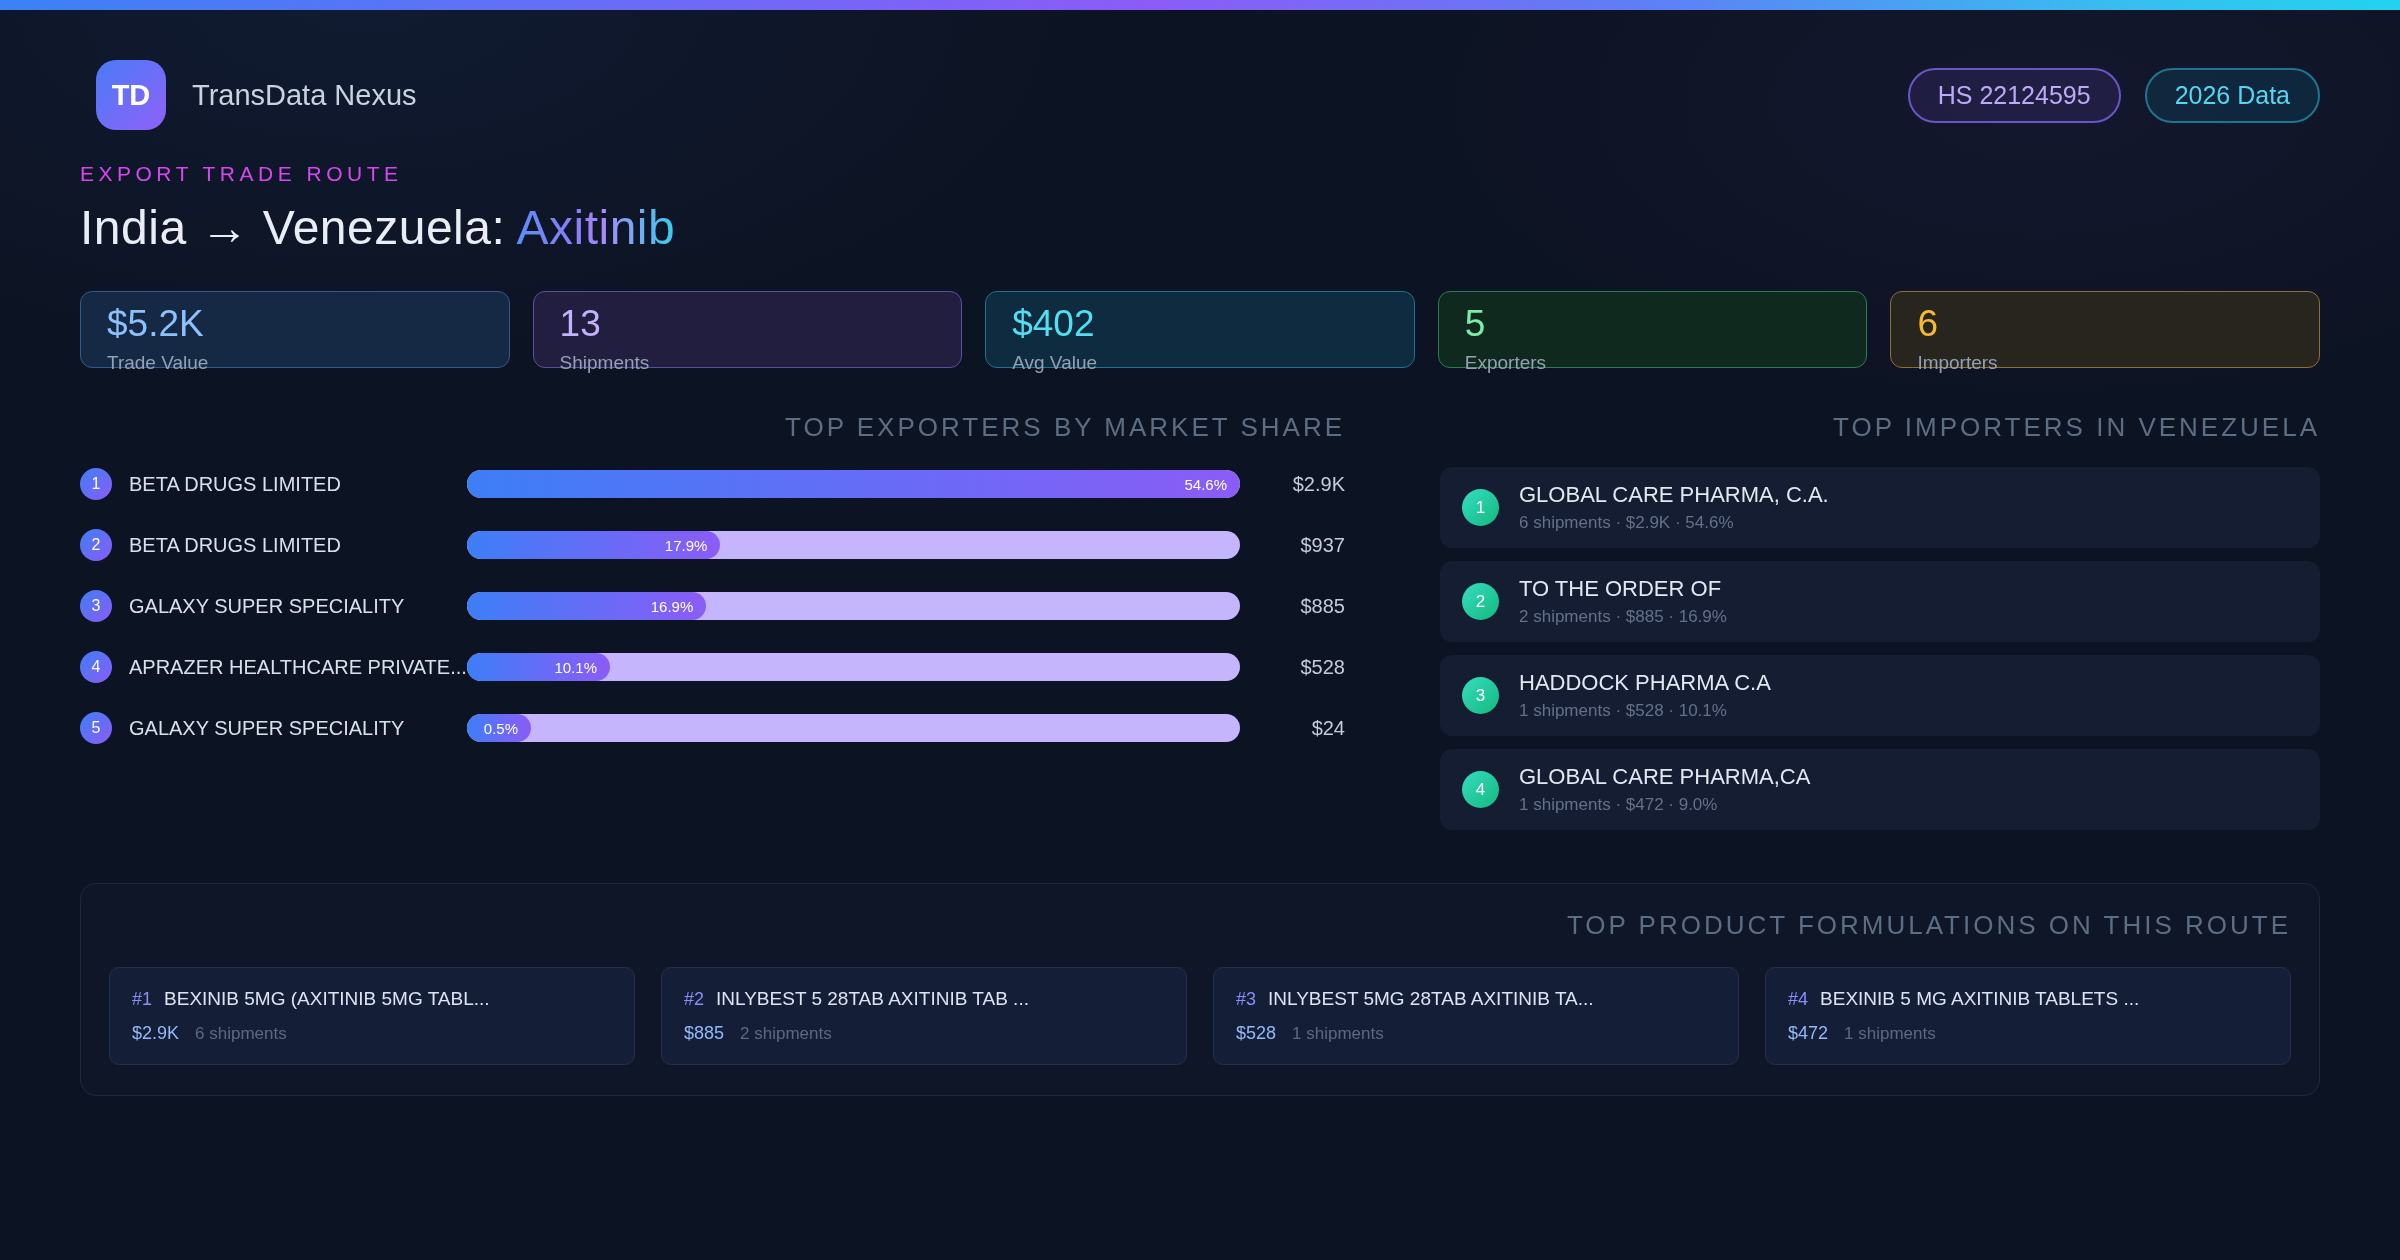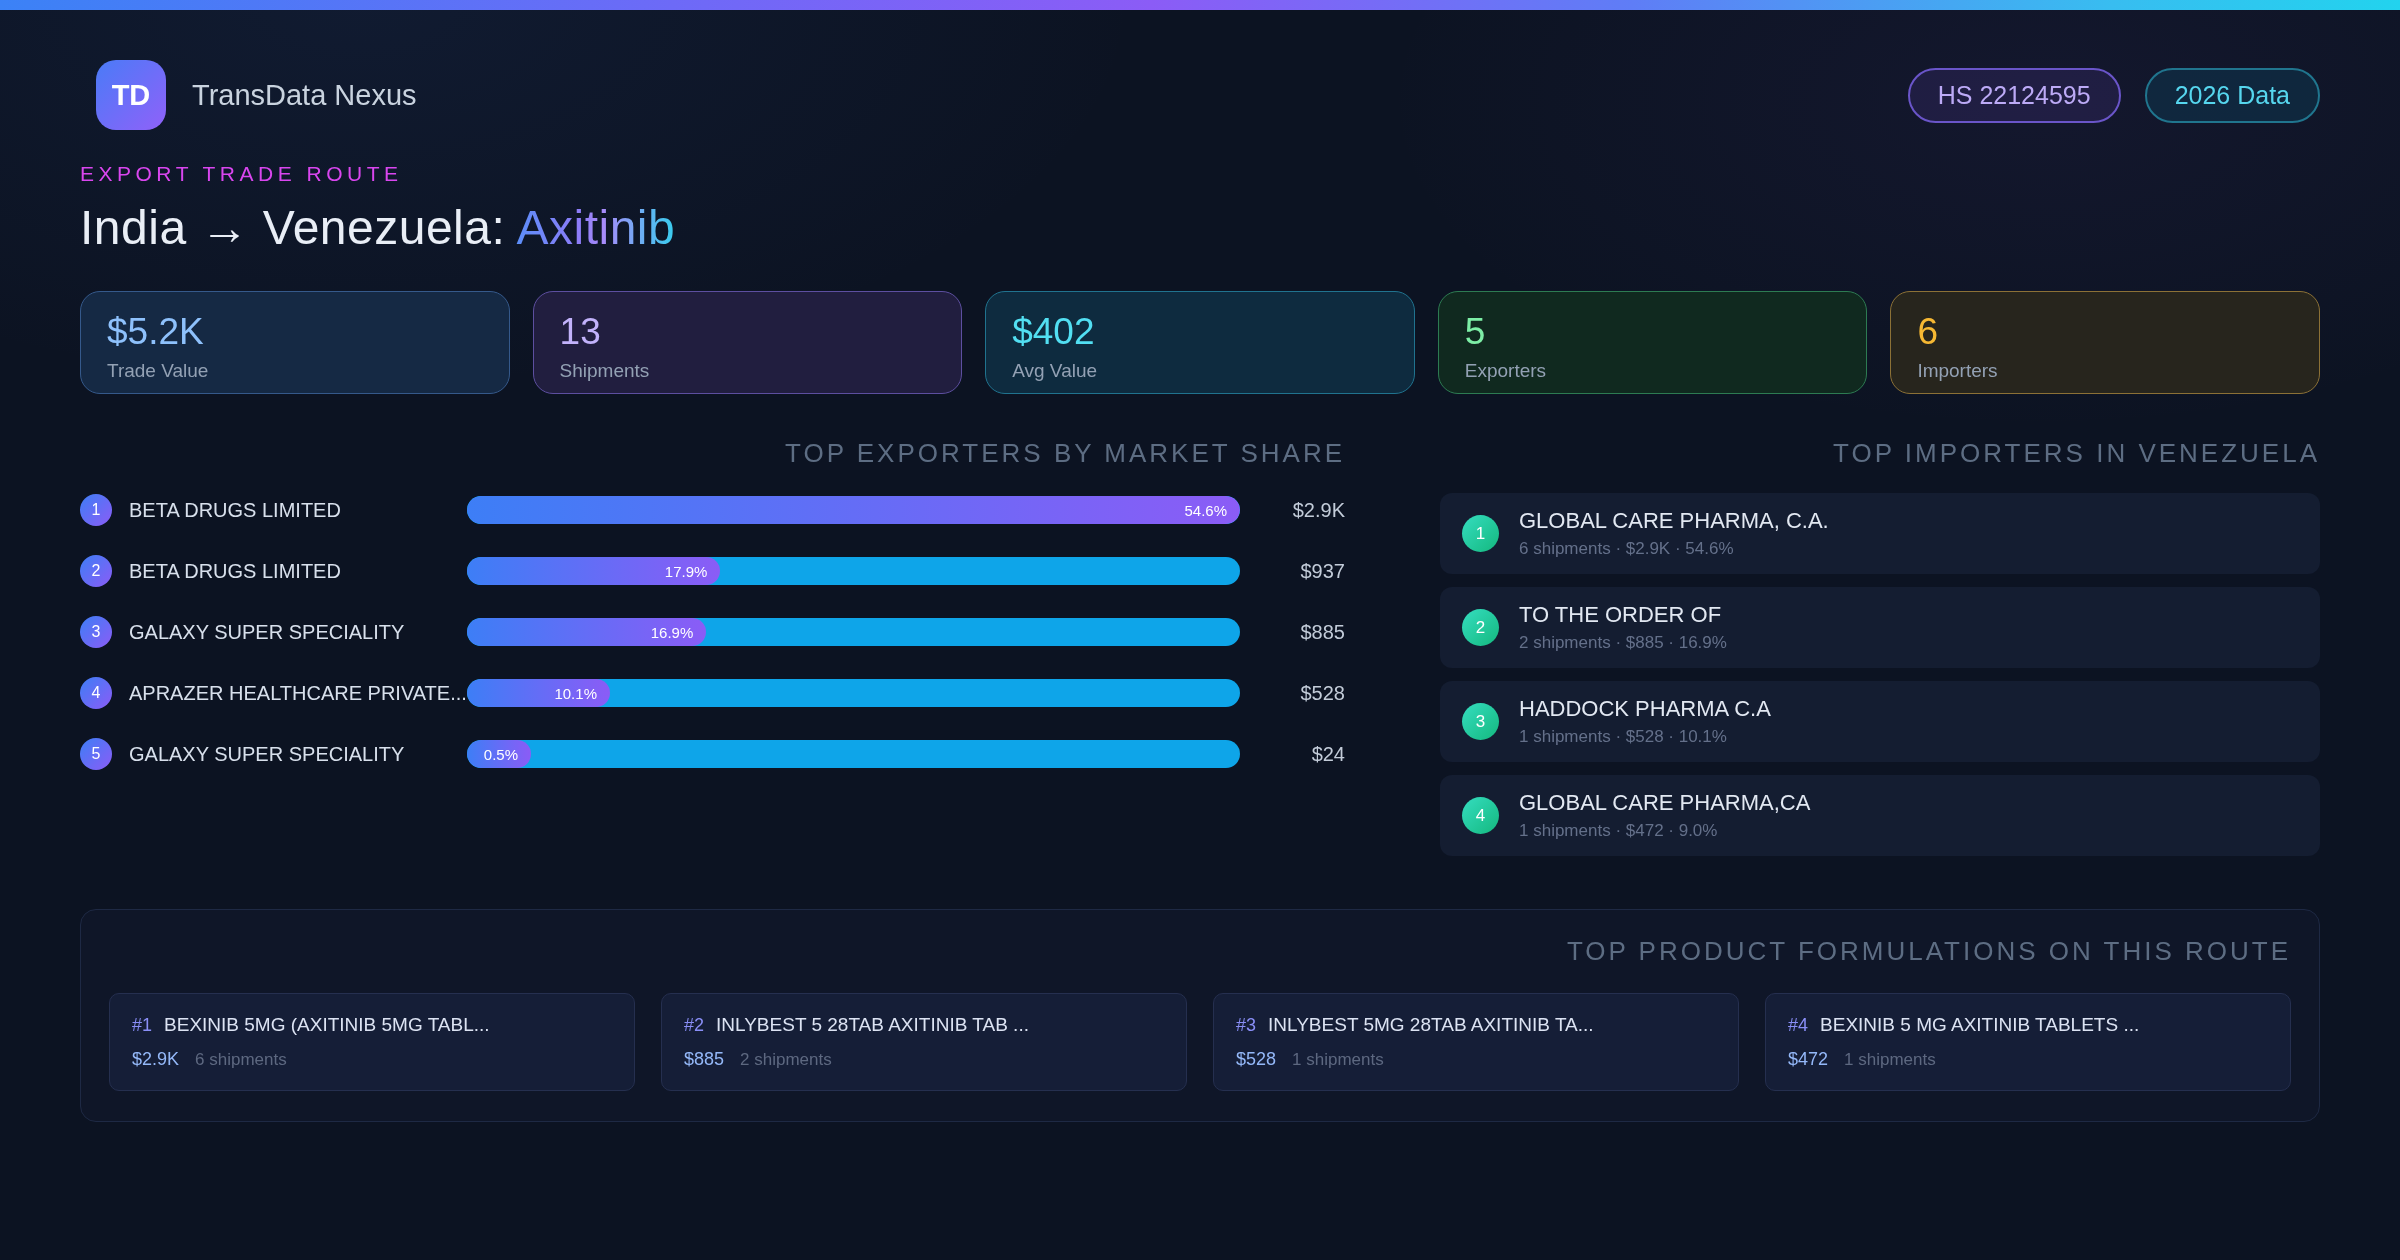--- a/index.html
+++ b/index.html
@@ -42,22 +42,22 @@
   .eyebrow { margin-top: 32px; font-size: 21px; letter-spacing: 4.5px; color: #d946ef; }
   .page-title { margin-top: 14px; font-size: 48px; font-weight: 500; color: #e9eef6; letter-spacing: 0.5px; }
   .title-accent {
     background: linear-gradient(90deg, #5b8ef8 0%, #8b7cf8 38%, #a78bfa 55%, #38cdee 100%);
     -webkit-background-clip: text; background-clip: text; color: transparent;
   }
 
   
   .stats { margin-top: 36px; display: flex; gap: 23px; }
   .stat-card {
-    flex: 1; height: 103px; border-radius: 20px; border: 1.5px solid transparent;
-    padding: 19px 26px;
+    flex: 1; height: 77px; border-radius: 12px; border: 1.5px solid transparent;
+    padding: 11px 26px;
   }
   .stat-value { font-size: 37px; font-weight: 500; }
   .stat-label { margin-top: 7px; font-size: 19px; color: #93a1b4; }
   .v-blue   { background: #152944; border-color: #35598b; }
   .v-blue .stat-value   { color: #8ec1fc; }
   .v-purple { background: #211e3f; border-color: #5d4fa0; }
   .v-purple .stat-value { color: #c2b2fb; }
   .v-cyan   { background: #0e2b3f; border-color: #20738f; }
   .v-cyan .stat-value   { color: #52dff2; }
   .v-green  { background: #10291f; border-color: #2d7b52; }
@@ -75,21 +75,21 @@
   .rank-badge {
     width: 32px; height: 32px; border-radius: 50%; flex-shrink: 0;
     background: linear-gradient(135deg, #3d7ef6 0%, #8b5cf6 100%);
     color: #ffffff; font-size: 16px; display: flex; align-items: center; justify-content: center;
   }
   .exporter-name {
     margin-left: 17px; width: 338px; flex-shrink: 0;
     font-size: 20px; color: #d8e0ec; white-space: nowrap; overflow: hidden;
   }
   .bar-track {
-    flex: 1; height: 28px; border-radius: 14px; background: #0ea5e9; position: relative; overflow: hidden;
+    flex: 1; height: 28px; border-radius: 14px; background: #c4b5fd; position: relative; overflow: hidden;
   }
   .bar-fill {
     position: absolute; left: 0; top: 0; bottom: 0; border-radius: 14px;
     background: linear-gradient(90deg, #3d7ef6 0%, #8b5cf6 100%);
     min-width: 64px;
   }
   .bar-pct {
     position: absolute; right: 13px; top: 50%; transform: translateY(-50%);
     font-size: 15px; color: #ffffff;
   }

